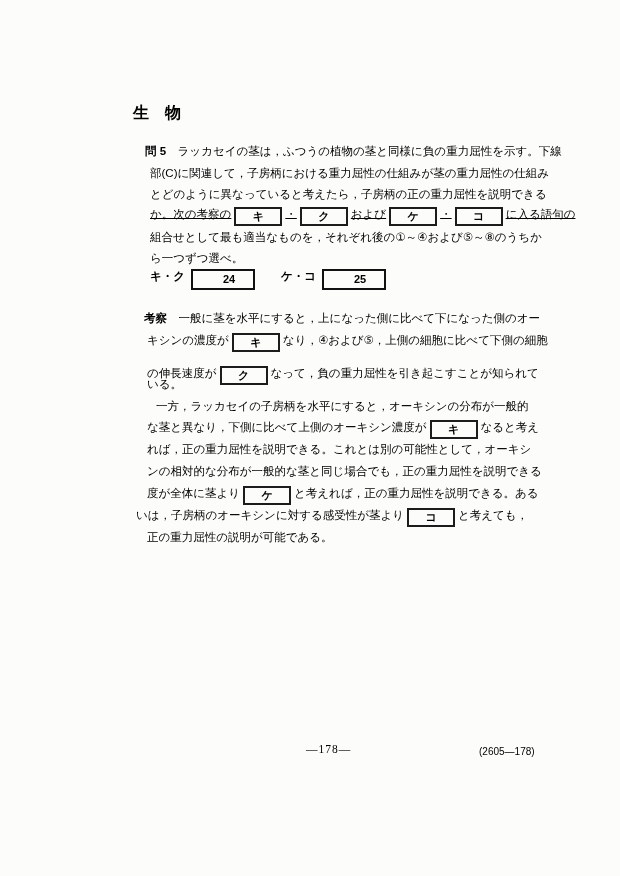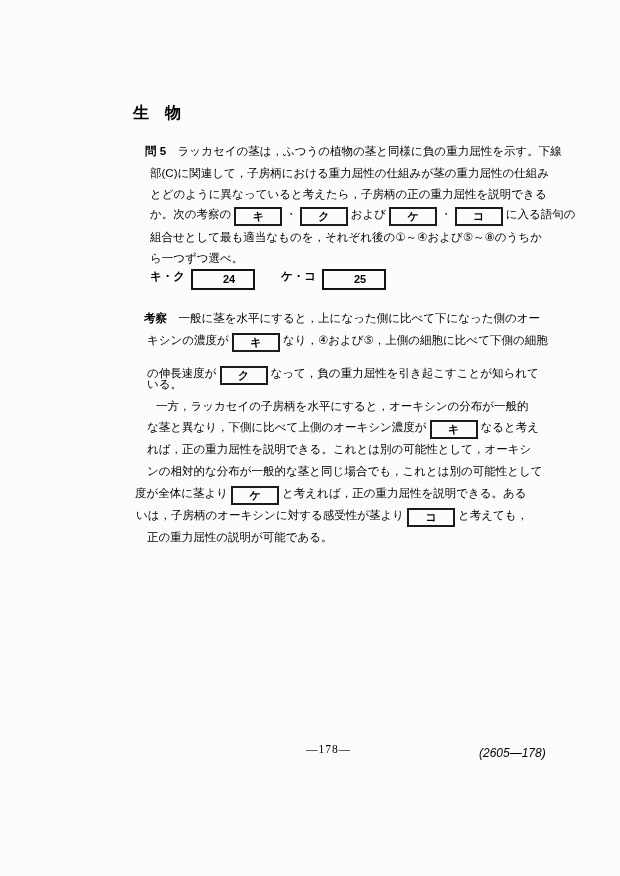--- a/index.html
+++ b/index.html
@@ -46,44 +46,43 @@
     background:#fcfcfa;
     padding-left:12px;
   }
   .gap{display:inline-block;width:26px;}
   .footer-page{
     position:absolute;left:306px;top:743px;
     font-size:11.5px;letter-spacing:1px;font-family:Liberation Serif, serif;
   }
   .footer-code{
     position:absolute;left:479px;top:746px;
-    font-size:12px;
-    font-style:italic;
+    font-size:10px;
   }
 </style>
 </head>
 <body>
 
 <div class="page">
   <div class="heading">生　物</div>
   <div id="doc-lines">
       <div class="line" style="top: 140px; left: 145px;"><span class="run bold">問 5</span><span class="run">　ラッカセイの茎は，ふつうの植物の茎と同様に負の重力屈性を示す。下線</span></div>
       <div class="line" style="top: 162px; left: 150px;"><span class="run">部(C)に関連して，子房柄における重力屈性の仕組みが茎の重力屈性の仕組み</span></div>
       <div class="line" style="top: 183px; left: 150px;"><span class="run">とどのように異なっていると考えたら，子房柄の正の重力屈性を説明できる</span></div>
-      <div class="line" style="top: 203px; left: 150px;"><span class="run">か。次の考察の</span><span class="term-box">キ</span><span class="run">・</span><span class="term-box">ク</span><span class="run">および</span><span class="term-box">ケ</span><span class="run">・</span><span class="term-box">コ</span><span class="run">に入る語句の</span></div>
+      <div class="line" style="top: 203px; left: 150px; text-decoration: underline;"><span class="run">か。次の考察の</span><span class="term-box">キ</span><span class="run">・</span><span class="term-box">ク</span><span class="run">および</span><span class="term-box">ケ</span><span class="run">・</span><span class="term-box">コ</span><span class="run">に入る語句の</span></div>
       <div class="line" style="top: 226px; left: 150px;"><span class="run">組合せとして最も適当なものを，それぞれ後の①～④および⑤～⑧のうちか</span></div>
       <div class="line" style="top: 247px; left: 150px;"><span class="run">ら一つずつ選べ。</span></div>
       <div class="line" style="top: 265px; left: 150px;"><span class="run bold">キ・ク</span><span class="ans-box">24</span><span class="gap"></span><span class="run bold">ケ・コ</span><span class="ans-box">25</span></div>
       <div class="line" style="top: 307px; left: 144px;"><span class="run bold">考察</span><span class="run">　一般に茎を水平にすると，上になった側に比べて下になった側のオー</span></div>
       <div class="line" style="top: 329px; left: 147px;"><span class="run">キシンの濃度が</span><span class="term-box">キ</span><span class="run">なり，④および⑤，上側の細胞に比べて下側の細胞</span></div>
       <div class="line" style="top: 362px; left: 147px;"><span class="run">の伸長速度が</span><span class="term-box">ク</span><span class="run">なって，負の重力屈性を引き起こすことが知られて</span></div>
       <div class="line" style="top: 373px; left: 147px;"><span class="run">いる。</span></div>
       <div class="line" style="top: 395px; left: 156px;"><span class="run">一方，ラッカセイの子房柄を水平にすると，オーキシンの分布が一般的</span></div>
       <div class="line" style="top: 416px; left: 147px;"><span class="run">な茎と異なり，下側に比べて上側のオーキシン濃度が</span><span class="term-box">キ</span><span class="run">なると考え</span></div>
       <div class="line" style="top: 438px; left: 147px;"><span class="run">れば，正の重力屈性を説明できる。これとは別の可能性として，オーキシ</span></div>
-      <div class="line" style="top: 460px; left: 147px;"><span class="run">ンの相対的な分布が一般的な茎と同じ場合でも，これとは別の可能性として</span></div>
-      <div class="line" style="top: 482px; left: 135px;"><span class="run">度が全体に茎より</span><span class="term-box">ケ</span><span class="run">と考えれば，正の重力屈性を説明できる。ある</span></div>
+      <div class="line" style="top: 460px; left: 147px;"><span class="run">ンの相対的な分布が一般的な茎と同じ場合でも，正の重力屈性を説明できる</span></div>
+      <div class="line" style="top: 482px; left: 147px;"><span class="run">度が全体に茎より</span><span class="term-box">ケ</span><span class="run">と考えれば，正の重力屈性を説明できる。ある</span></div>
       <div class="line" style="top: 504px; left: 136px;"><span class="run">いは，子房柄のオーキシンに対する感受性が茎より</span><span class="term-box">コ</span><span class="run">と考えても，</span></div>
       <div class="line" style="top: 526px; left: 147px;"><span class="run">正の重力屈性の説明が可能である。</span></div>
     </div>
   <div class="footer-page">—178—</div>
   <div class="footer-code">(2605—178)</div>
 </div>
 
 </body></html>

